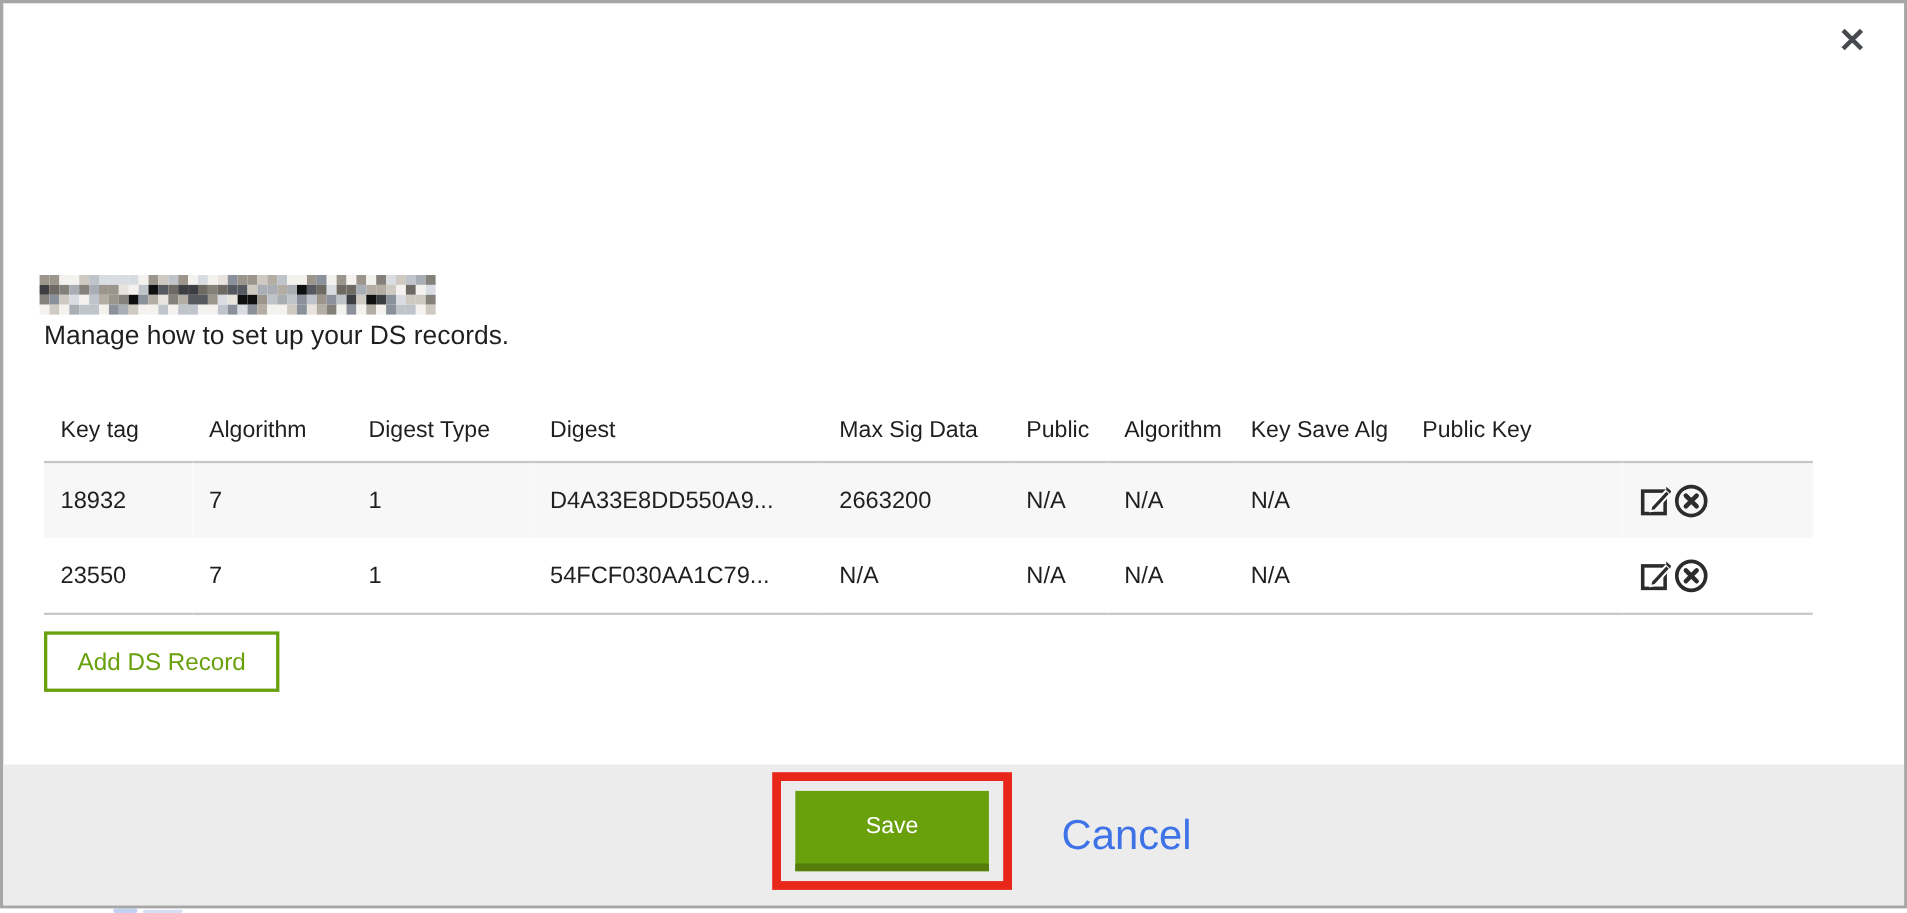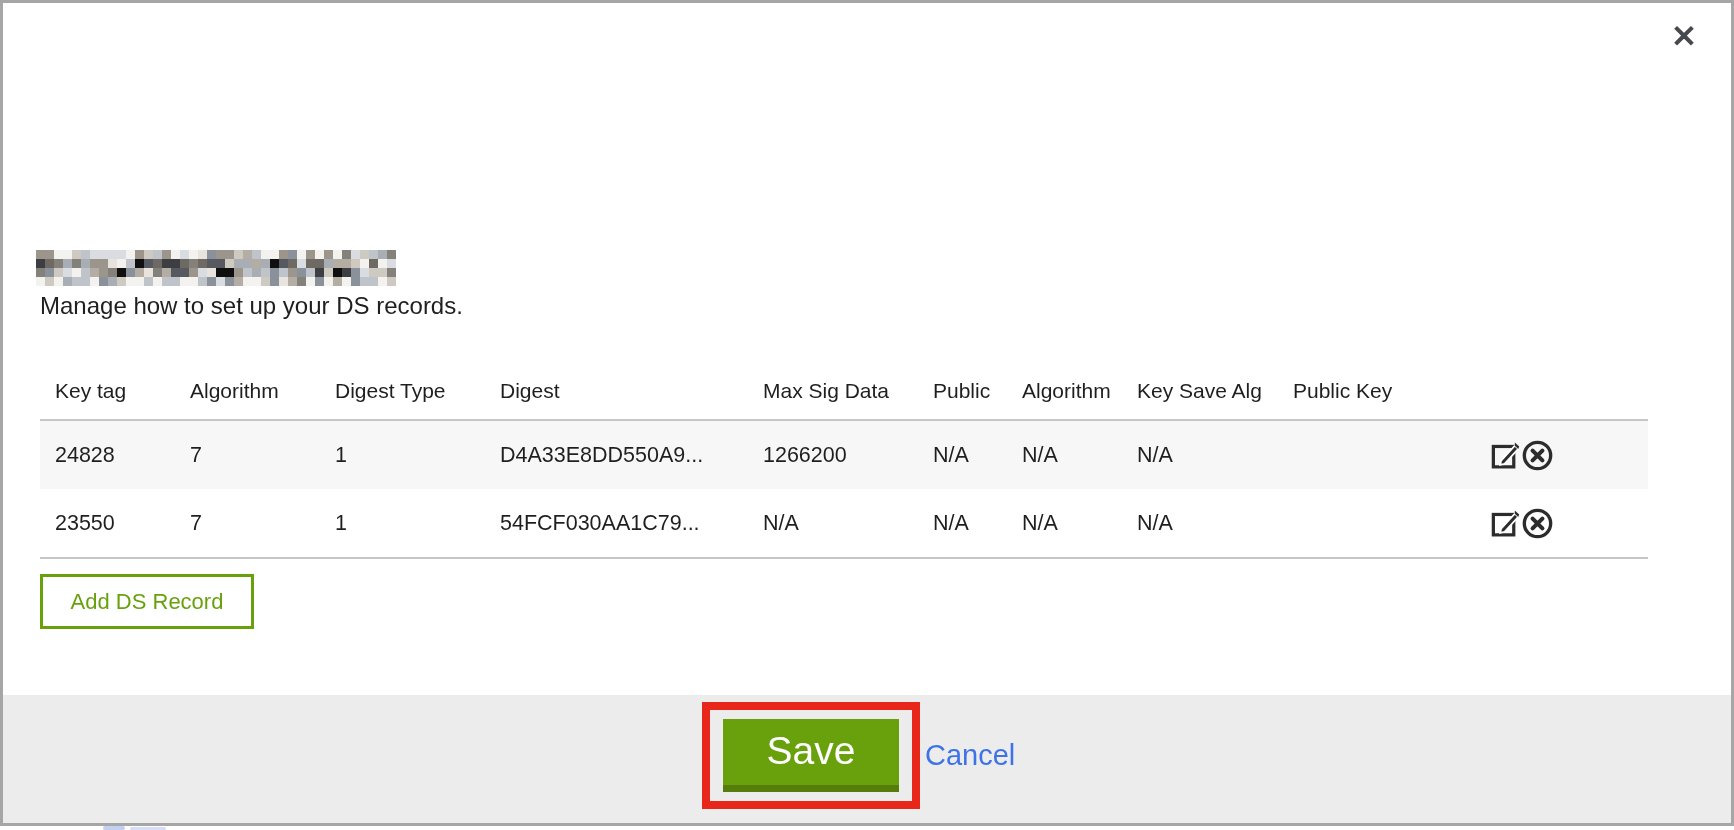--- a/index.html
+++ b/index.html
@@ -72,26 +72,26 @@
     background:var(--footer-bg);
   }
   .annotation{
     position:absolute;left:699px;top:7px;width:218px;height:107px;
     border:8px solid var(--annotation-red);
     display:flex;align-items:center;justify-content:center;
   }
   .save-btn{
     width:176px;height:73px;background:var(--green);
     border:none;border-bottom:7px solid var(--green-dark);
-    color:#ffffff;font-size:39px;font-family:inherit;cursor:pointer;
+    color:#ffffff;font-size:21px;font-family:inherit;cursor:pointer;
     padding-bottom:2px;
   }
   .cancel{
-    position:absolute;left:922px;top:44px;
-    font-size:29px;color:var(--blue-link);text-decoration:none;cursor:pointer;
+    position:absolute;left:962px;top:44px;
+    font-size:38px;color:var(--blue-link);text-decoration:none;cursor:pointer;
   }
   .bg-peek{position:absolute;left:0;top:826px;width:1734px;height:4px;background:#ffffff;}
   .smudge{position:absolute;display:block;border-radius:2px;}
   .s1{left:103px;top:0;width:22px;height:4px;background:rgba(120,150,225,0.45);}
   .s2{left:130px;top:1px;width:36px;height:3px;background:rgba(120,150,225,0.30);}
 </style>
 </head>
 <body>
 
 <div class="dialog">
@@ -286,25 +286,25 @@
         <th>Max Sig Data</th>
         <th>Public</th>
         <th>Algorithm</th>
         <th>Key Save Alg</th>
         <th>Public Key</th>
         <th></th>
       </tr>
     </thead>
     <tbody>
       <tr>
-        <td>24828</td>
+        <td>18932</td>
         <td>7</td>
         <td>1</td>
         <td>D4A33E8DD550A9...</td>
-        <td>1266200</td>
+        <td>2663200</td>
         <td>N/A</td>
         <td>N/A</td>
         <td>N/A</td>
         <td></td>
         <td class="actions">
           <span class="icon-btn">
             <svg viewBox="0 0 24 24" aria-hidden="true">
               <rect x="2.6" y="5" width="15.8" height="15.8" fill="none" stroke="currentColor" stroke-width="2.5"></rect>
               <path d="M8.6 15.9 L19.2 4.4 L21.9 6.9 L11.3 18.4 L7.9 19.2 Z" fill="currentColor" stroke="#ffffff" stroke-width="1.4"></path>
               <path d="M19.2 1.9 L22.6 5.0 L21.9 6.9 L19.2 4.4 Z" fill="currentColor"></path>

